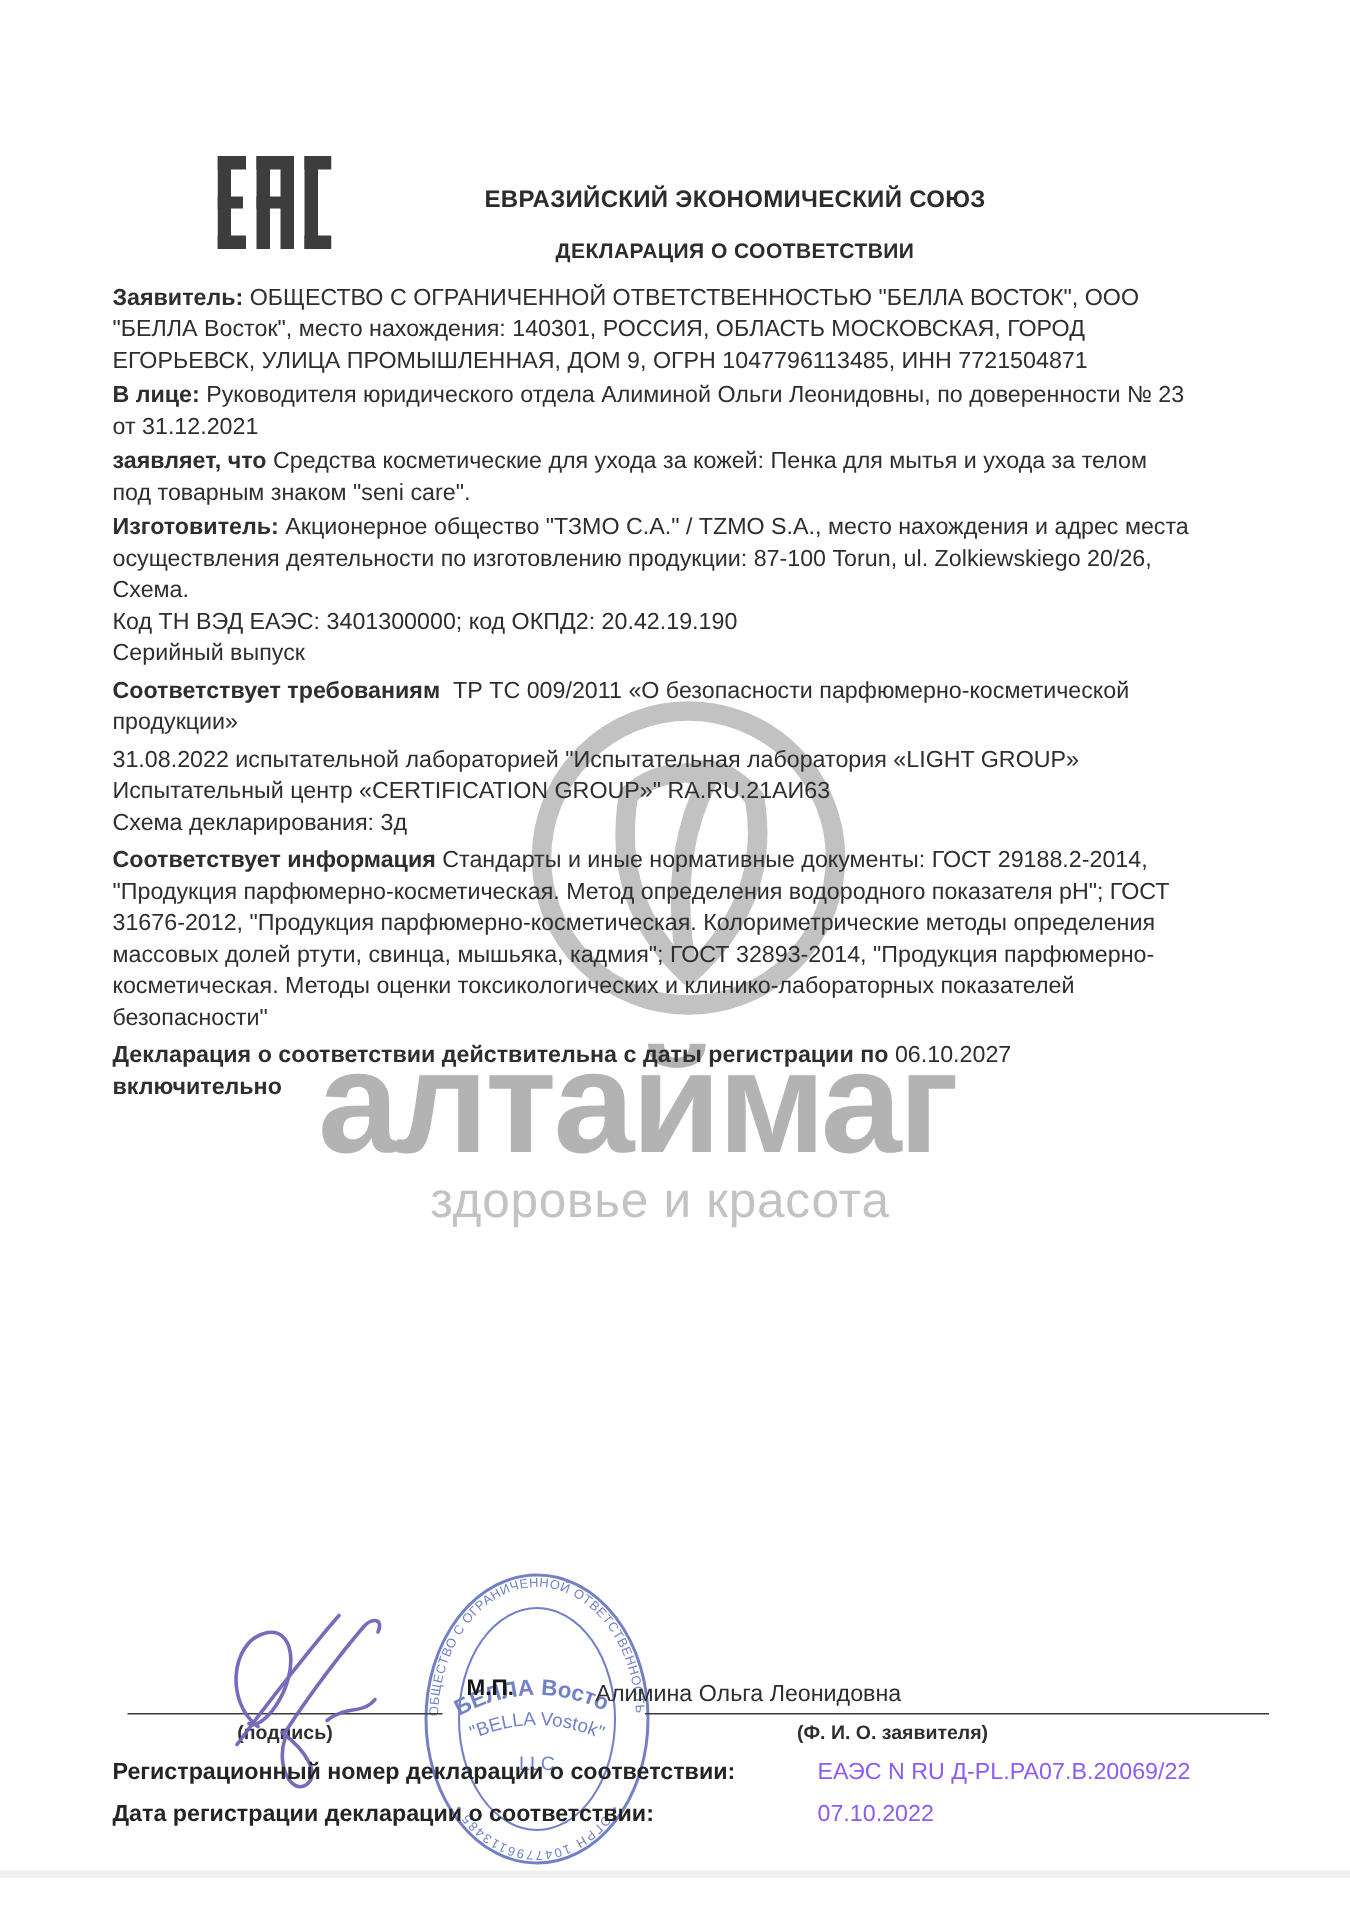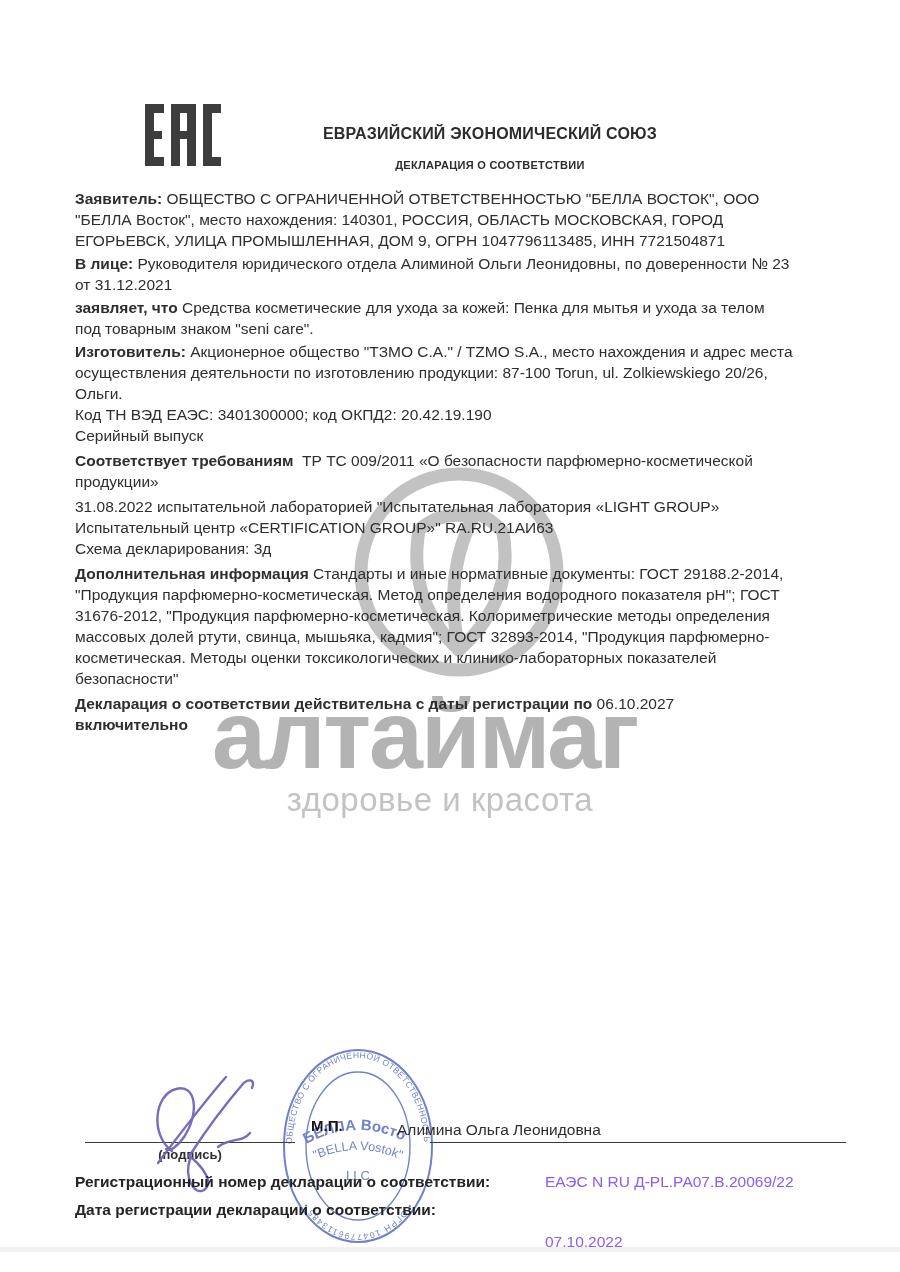--- a/index.html
+++ b/index.html
@@ -3,21 +3,21 @@
 <meta charset="utf-8">
 <style>
   html,body{margin:0;padding:0;background:#ffffff;}
   .page{position:relative;width:900px;height:1272px;background:#ffffff;overflow:hidden;
         font-family:"Liberation Sans",sans-serif;color:#2e2e2e;}
   .abs{position:absolute;}
   .b{font-weight:700;}
   
   .titles{left:240px;top:125px;width:500px;text-align:center;}
   .title1{font-size:16px;font-weight:700;letter-spacing:.2px;color:#2c2c2c;}
-  .title2{margin-top:16px;font-size:11px;font-weight:700;letter-spacing:.3px;color:#2c2c2c;}
+  .title2{margin-top:16px;font-size:14px;font-weight:700;letter-spacing:.3px;color:#2c2c2c;}
   
   .doc-body{left:75px;top:188px;width:790px;font-size:15.5px;line-height:21px;color:#2e2e2e;z-index:2;}
   .para{margin:0;}
   .para + .para{margin-top:2px;}
   .para.gap{margin-top:4px;}
   .line{white-space:pre;}
   
   .wm{color:#b5b5b5;z-index:1;}
   .wm-brand{left:212px;top:686px;width:500px;font-size:97px;font-weight:700;letter-spacing:-2px;line-height:1;color:#b3b3b3;}
   .wm-tagline{left:240px;top:781px;width:400px;text-align:center;font-size:33px;color:#c3c3c3;letter-spacing:.5px;}
@@ -83,35 +83,35 @@
         <div class="line"><span class="b">В лице:</span><span> Руководителя юридического отдела Алиминой Ольги Леонидовны, по доверенности № 23</span></div>
         <div class="line"><span>от 31.12.2021</span></div>
       </div>
     <div class="para">
         <div class="line"><span class="b">заявляет, что</span><span> Средства косметические для ухода за кожей: Пенка для мытья и ухода за телом</span></div>
         <div class="line"><span>под товарным знаком "seni care".</span></div>
       </div>
     <div class="para">
         <div class="line"><span class="b">Изготовитель:</span><span> Акционерное общество "ТЗМО С.А." / TZMO S.A., место нахождения и адрес места</span></div>
         <div class="line"><span>осуществления деятельности по изготовлению продукции: 87-100 Torun, ul. Zolkiewskiego 20/26,</span></div>
-        <div class="line"><span>Ольги.</span></div>
+        <div class="line"><span>Схема.</span></div>
         <div class="line"><span>Код ТН ВЭД ЕАЭС: 3401300000; код ОКПД2: 20.42.19.190</span></div>
         <div class="line"><span>Серийный выпуск</span></div>
       </div>
     <div class="para gap">
         <div class="line"><span class="b">Соответствует требованиям</span><span>  ТР ТС 009/2011 «О безопасности парфюмерно-косметической</span></div>
         <div class="line"><span>продукции»</span></div>
       </div>
     <div class="para gap">
         <div class="line"><span>31.08.2022 испытательной лабораторией "Испытательная лаборатория «LIGHT GROUP»</span></div>
         <div class="line"><span>Испытательный центр «CERTIFICATION GROUP»" RA.RU.21АИ63</span></div>
         <div class="line"><span>Схема декларирования: 3д</span></div>
       </div>
     <div class="para gap">
-        <div class="line"><span class="b">Дополнительная информация</span><span> Стандарты и иные нормативные документы: ГОСТ 29188.2-2014,</span></div>
+        <div class="line"><span class="b">Соответствует информация</span><span> Стандарты и иные нормативные документы: ГОСТ 29188.2-2014,</span></div>
         <div class="line"><span>"Продукция парфюмерно-косметическая. Метод определения водородного показателя pH"; ГОСТ</span></div>
         <div class="line"><span>31676-2012, "Продукция парфюмерно-косметическая. Колориметрические методы определения</span></div>
         <div class="line"><span>массовых долей ртути, свинца, мышьяка, кадмия"; ГОСТ 32893-2014, "Продукция парфюмерно-</span></div>
         <div class="line"><span>косметическая. Методы оценки токсикологических и клинико-лабораторных показателей</span></div>
         <div class="line"><span>безопасности"</span></div>
       </div>
     <div class="para gap">
         <div class="line"><span class="b">Декларация о соответствии действительна с даты регистрации по</span><span> 06.10.2027</span></div>
         <div class="line"><span class="b">включительно</span></div>
       </div>
@@ -151,22 +151,23 @@
       <path d="M60,100 C78,72 100,44 112,30 C118,23 126,24 122,33"></path>
       <path d="M42,96 C20,80 24,40 46,34 C66,28 70,58 54,82 C48,91 40,97 36,94"></path>
       <path d="M58,100 C74,112 84,128 74,135 C64,141 54,122 60,104"></path>
       <path d="M88,92 C100,82 112,88 120,78"></path>
     </g>
   </svg>
 
   <div class="abs sig-line" style="left:85px;top:1142px;width:210px;"></div>
   <div class="abs sig-line" style="left:430px;top:1142px;width:416px;"></div>
   <div class="abs caption" style="left:85px;top:1147px;width:210px;">(подпись)</div>
+  <div class="abs caption" style="left:430px;top:1147px;width:330px;">(Ф. И. О. заявителя)</div>
   <div class="abs mp">М.П.</div>
   <div class="abs fio-name">Алимина Ольга Леонидовна</div>
 
   <div class="abs foot-label" style="top:1173px;">Регистрационный номер декларации о соответствии:</div>
   <div class="abs foot-value" style="top:1173px;">ЕАЭС N RU Д-PL.РА07.В.20069/22</div>
   <div class="abs foot-label" style="top:1201px;">Дата регистрации декларации о соответствии:</div>
-  <div class="abs foot-value" style="top:1201px;margin-top:32px;">07.10.2022</div>
+  <div class="abs foot-value" style="top:1201px;">07.10.2022</div>
 
   <div class="abs scan-band"></div>
 </div>
 
 </body></html>

